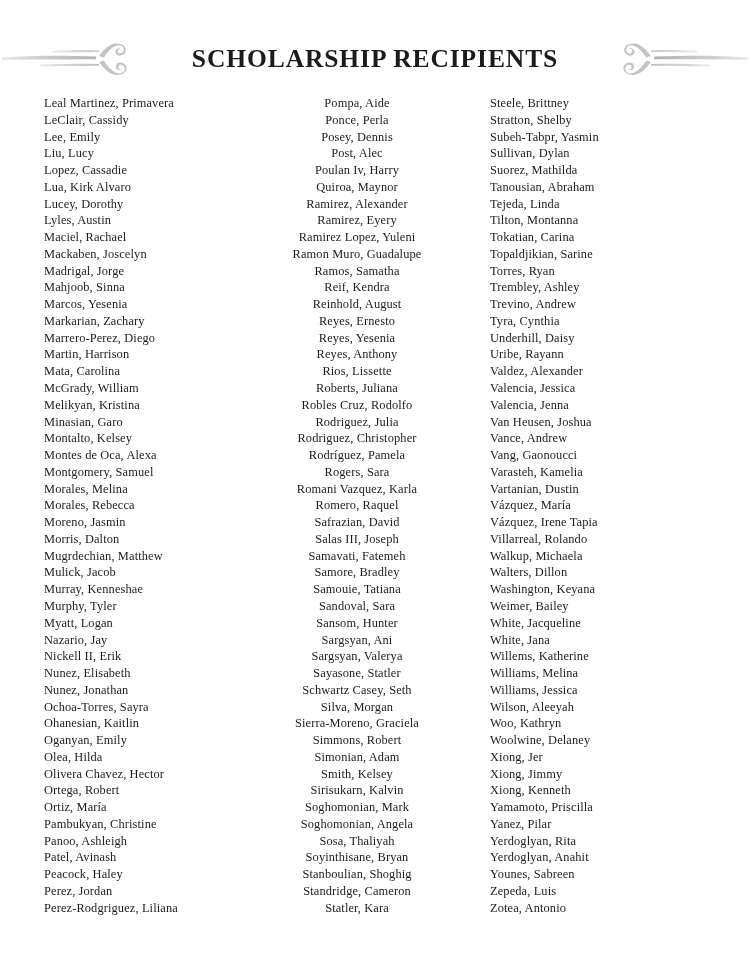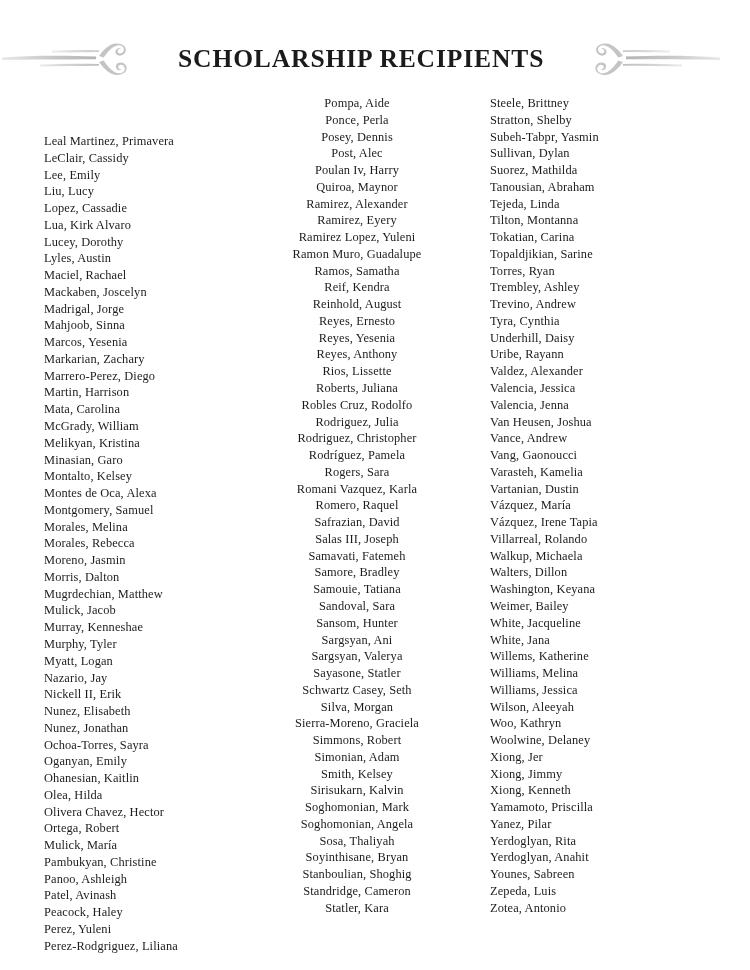--- a/index.html
+++ b/index.html
@@ -24,21 +24,21 @@
 
   
   .header {
     position: absolute;
     top: 28px;
     left: 0;
     width: 750px;
     height: 62px;
     display: flex;
     align-items: center;
-    justify-content: flex-start;
+    justify-content: space-between;
     gap: 18px;
   }
 
   .page-title {
     font-family: "Liberation Serif", "DejaVu Serif", serif;
     font-size: 25.5px;
     font-weight: 700;
     letter-spacing: 0.9px;
     color: #1b1b1b;
     white-space: nowrap;
@@ -63,21 +63,21 @@
     left: 0;
     width: 750px;
     display: flex;
     flex-direction: row;
     align-items: flex-start;
   }
 
   .col {
     flex: 0 0 auto;
   }
-  .col-1 { width: 224px; padding-left: 44px; box-sizing: border-box; margin-top: 38px; }
+  .col-1 { width: 224px; padding-left: 44px; box-sizing: border-box; }
   .col-2 { width: 222px; padding-left: 44px; box-sizing: border-box; text-align: center; }
   .col-3 { width: 260px; padding-left: 44px; box-sizing: border-box; }
 
   .name-row {
     font-size: 12.4px;
     line-height: 16.78px;
     height: 16.78px;
     color: #1c1c1c;
     white-space: nowrap;
     letter-spacing: 0.01em;
@@ -160,31 +160,31 @@
         <div class="name-row">Mugrdechian, Matthew</div>
         <div class="name-row">Mulick, Jacob</div>
         <div class="name-row">Murray, Kenneshae</div>
         <div class="name-row">Murphy, Tyler</div>
         <div class="name-row">Myatt, Logan</div>
         <div class="name-row">Nazario, Jay</div>
         <div class="name-row">Nickell II, Erik</div>
         <div class="name-row">Nunez, Elisabeth</div>
         <div class="name-row">Nunez, Jonathan</div>
         <div class="name-row">Ochoa-Torres, Sayra</div>
+        <div class="name-row">Ohanesian, Kaitlin</div>
         <div class="name-row">Oganyan, Emily</div>
-        <div class="name-row">Ohanesian, Kaitlin</div>
         <div class="name-row">Olea, Hilda</div>
         <div class="name-row">Olivera Chavez, Hector</div>
         <div class="name-row">Ortega, Robert</div>
-        <div class="name-row">Mulick, María</div>
+        <div class="name-row">Ortiz, María</div>
         <div class="name-row">Pambukyan, Christine</div>
         <div class="name-row">Panoo, Ashleigh</div>
         <div class="name-row">Patel, Avinash</div>
         <div class="name-row">Peacock, Haley</div>
-        <div class="name-row">Perez, Yuleni</div>
+        <div class="name-row">Perez, Jordan</div>
         <div class="name-row">Perez-Rodgriguez, Liliana</div>
       </div>
     <div class="col col-2">
         <div class="name-row">Pompa, Aide</div>
         <div class="name-row">Ponce, Perla</div>
         <div class="name-row">Posey, Dennis</div>
         <div class="name-row">Post, Alec</div>
         <div class="name-row">Poulan Iv, Harry</div>
         <div class="name-row">Quiroa, Maynor</div>
         <div class="name-row">Ramirez, Alexander</div>

